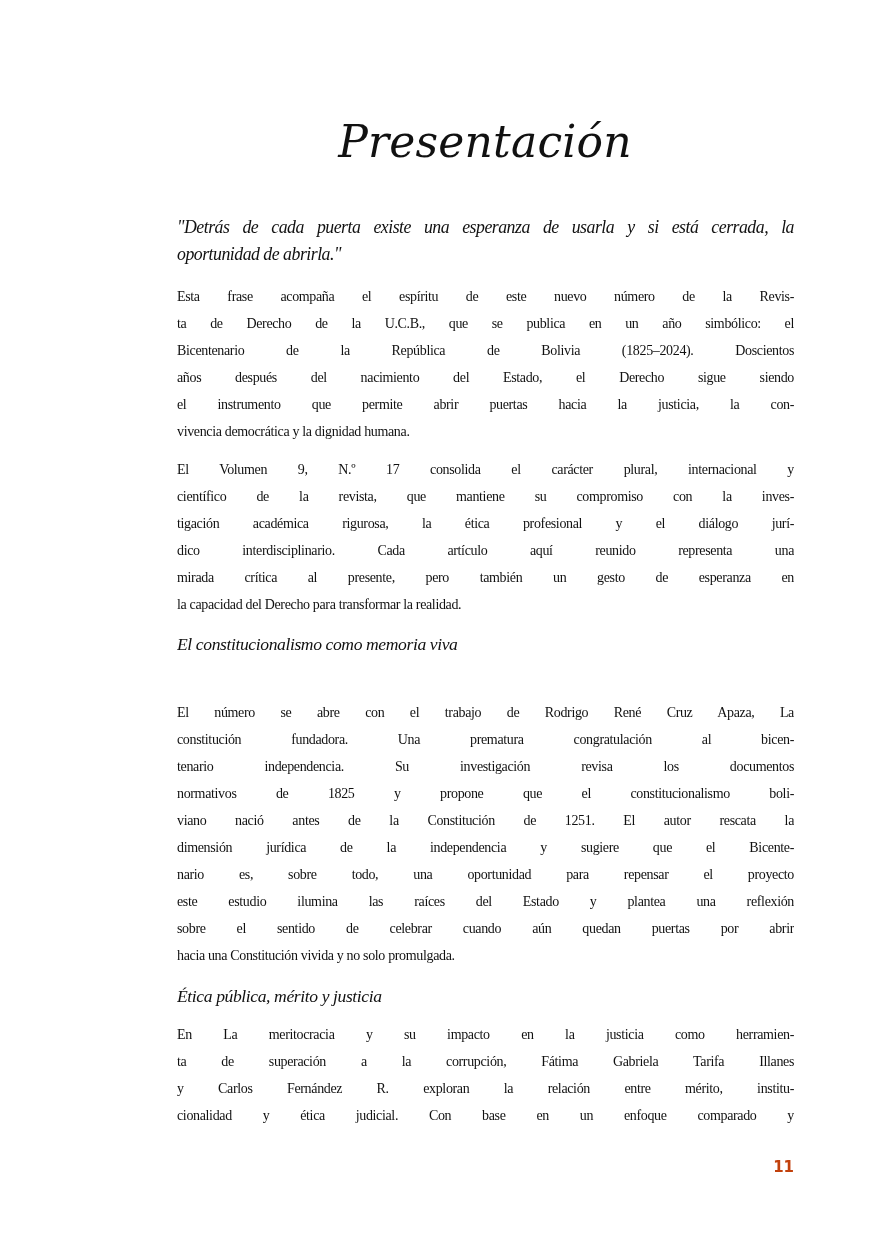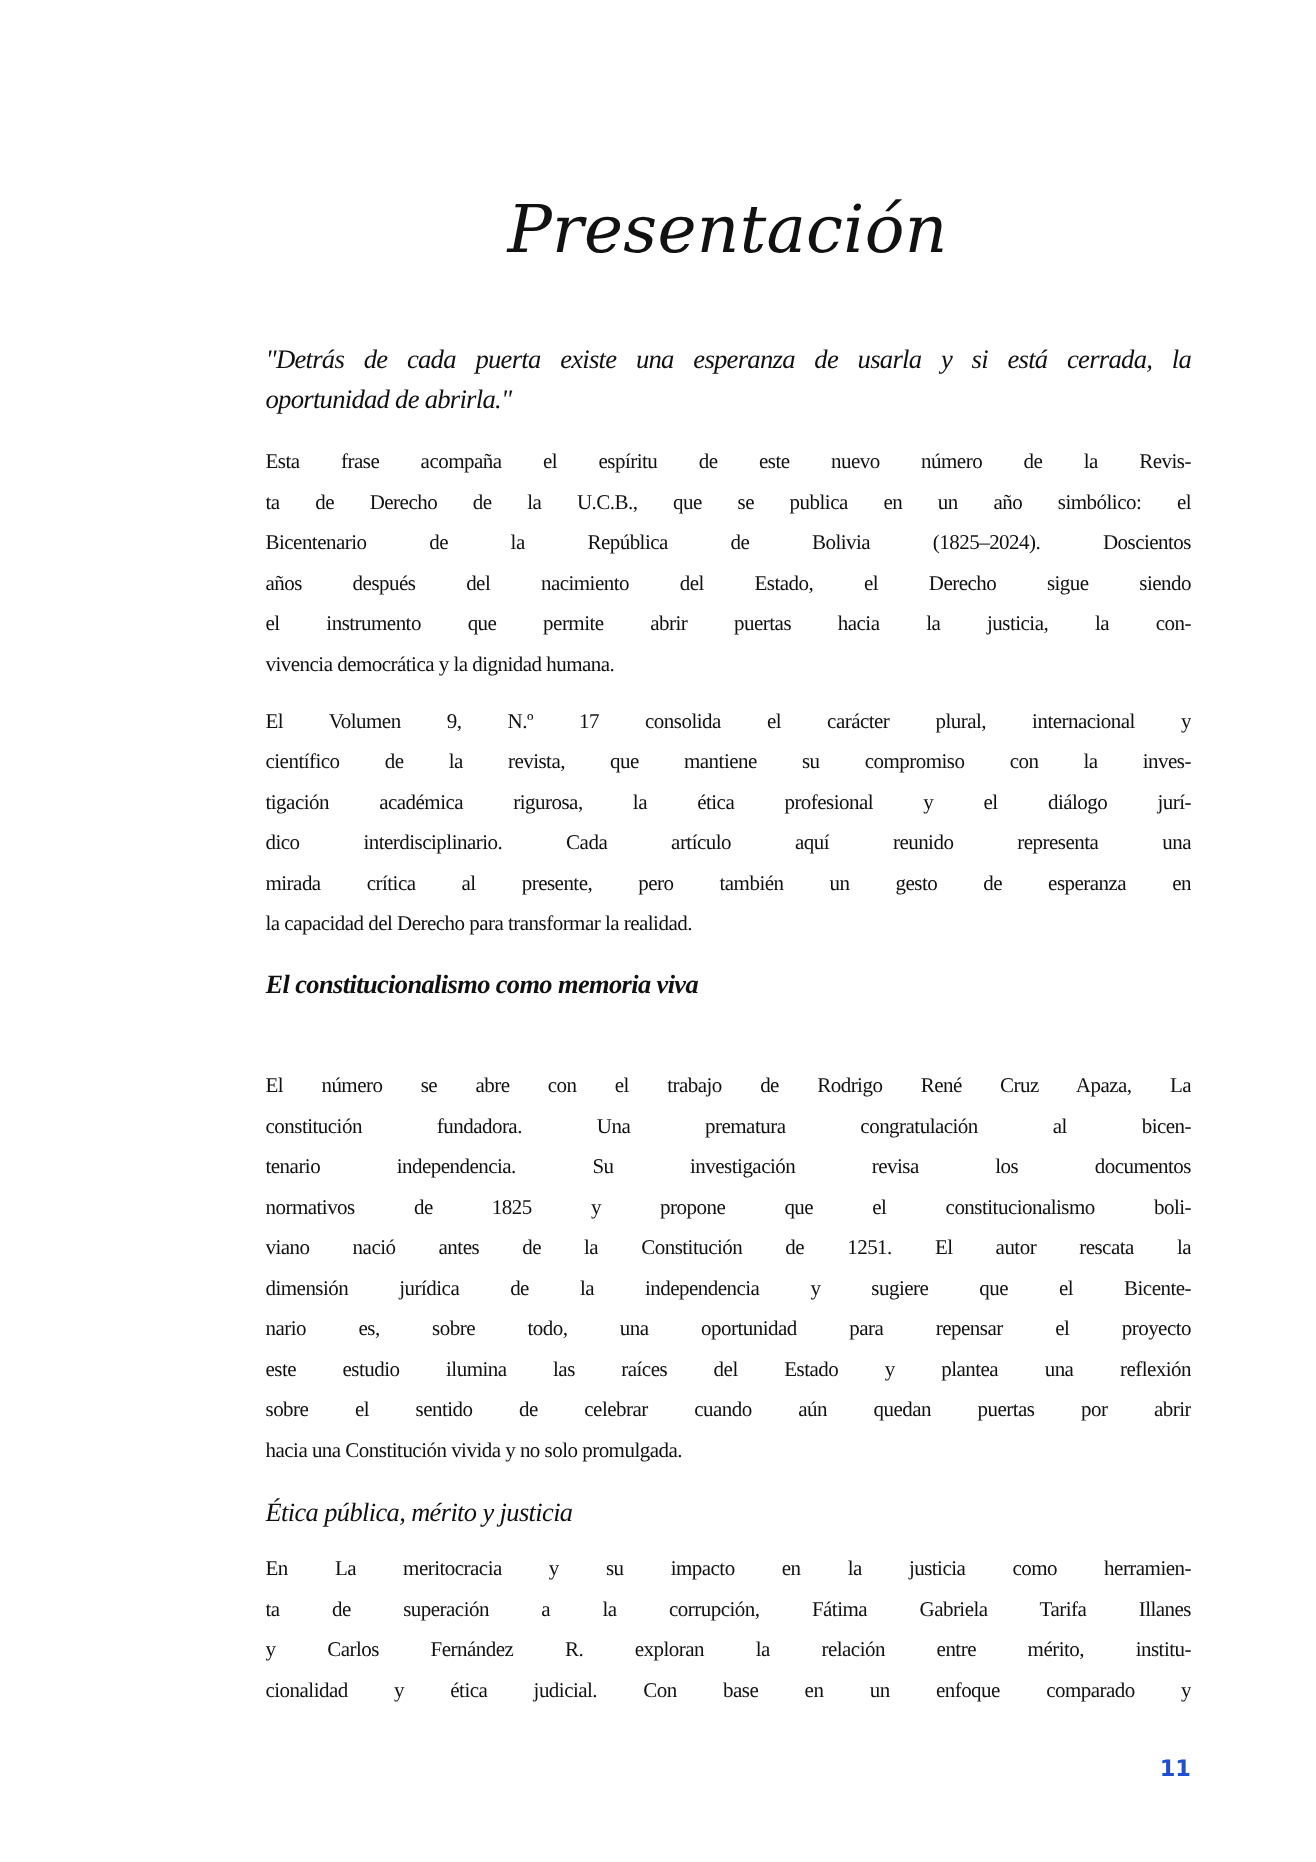--- a/index.html
+++ b/index.html
@@ -10,21 +10,21 @@
   body {
     width: 877px;
     height: 1241px;
     position: relative;
     overflow: hidden;
     color: #111111;
     font-family: "DejaVu Serif", "Liberation Serif", serif;
   }
   .page {
     position: absolute;
-    left: 0; top: 12px;
+    left: 0; top: 0;
     width: 877px; height: 959px;
     background: #ffffff;
   }
   .title {
     position: absolute;
     left: 0;
     width: 970px;
     top: 112px;
     text-align: center;
     font-family: "DejaVu Serif", "Liberation Serif", serif;
@@ -74,21 +74,21 @@
   .page-number {
     position: absolute;
     left: 760px;
     width: 34px;
     top: 1156px;
     text-align: right;
     font-family: "DejaVu Sans", "Liberation Sans", sans-serif;
     font-weight: bold;
     font-size: 15px;
     line-height: 22px;
-    color: #1d4ed8;
+    color: #c2410c;
   }
 </style>
 </head>
 <body>
 
 <div class="page">
 
   <h1 class="title">Presentación</h1>
 
   <div class="text-block quote" style="top:214px;">
@@ -107,21 +107,21 @@
 
   <div class="text-block" style="top:456px;">
     <span class="line">El Volumen 9, N.º 17 consolida el carácter plural, internacional y</span>
     <span class="line">científico de la revista, que mantiene su compromiso con la inves-</span>
     <span class="line">tigación académica rigurosa, la ética profesional y el diálogo jurí-</span>
     <span class="line">dico interdisciplinario. Cada artículo aquí reunido representa una</span>
     <span class="line">mirada crítica al presente, pero también un gesto de esperanza en</span>
     <span class="line last">la capacidad del Derecho para transformar la realidad.</span>
   </div>
 
-  <div class="text-block subhead" style="top:631px;font-weight:bold;">
+  <div class="text-block subhead" style="top:631px;">
     <span class="line last">El constitucionalismo como memoria viva</span>
   </div>
 
   <div class="text-block" style="top:671px;margin-top:28px;">
     <span class="line">El número se abre con el trabajo de Rodrigo René Cruz Apaza, La</span>
     <span class="line">constitución fundadora. Una prematura congratulación al bicen-</span>
     <span class="line">tenario independencia. Su investigación revisa los documentos</span>
     <span class="line">normativos de 1825 y propone que el constitucionalismo boli-</span>
     <span class="line">viano nació antes de la Constitución de 1251. El autor rescata la</span>
     <span class="line">dimensión jurídica de la independencia y sugiere que el Bicente-</span>

